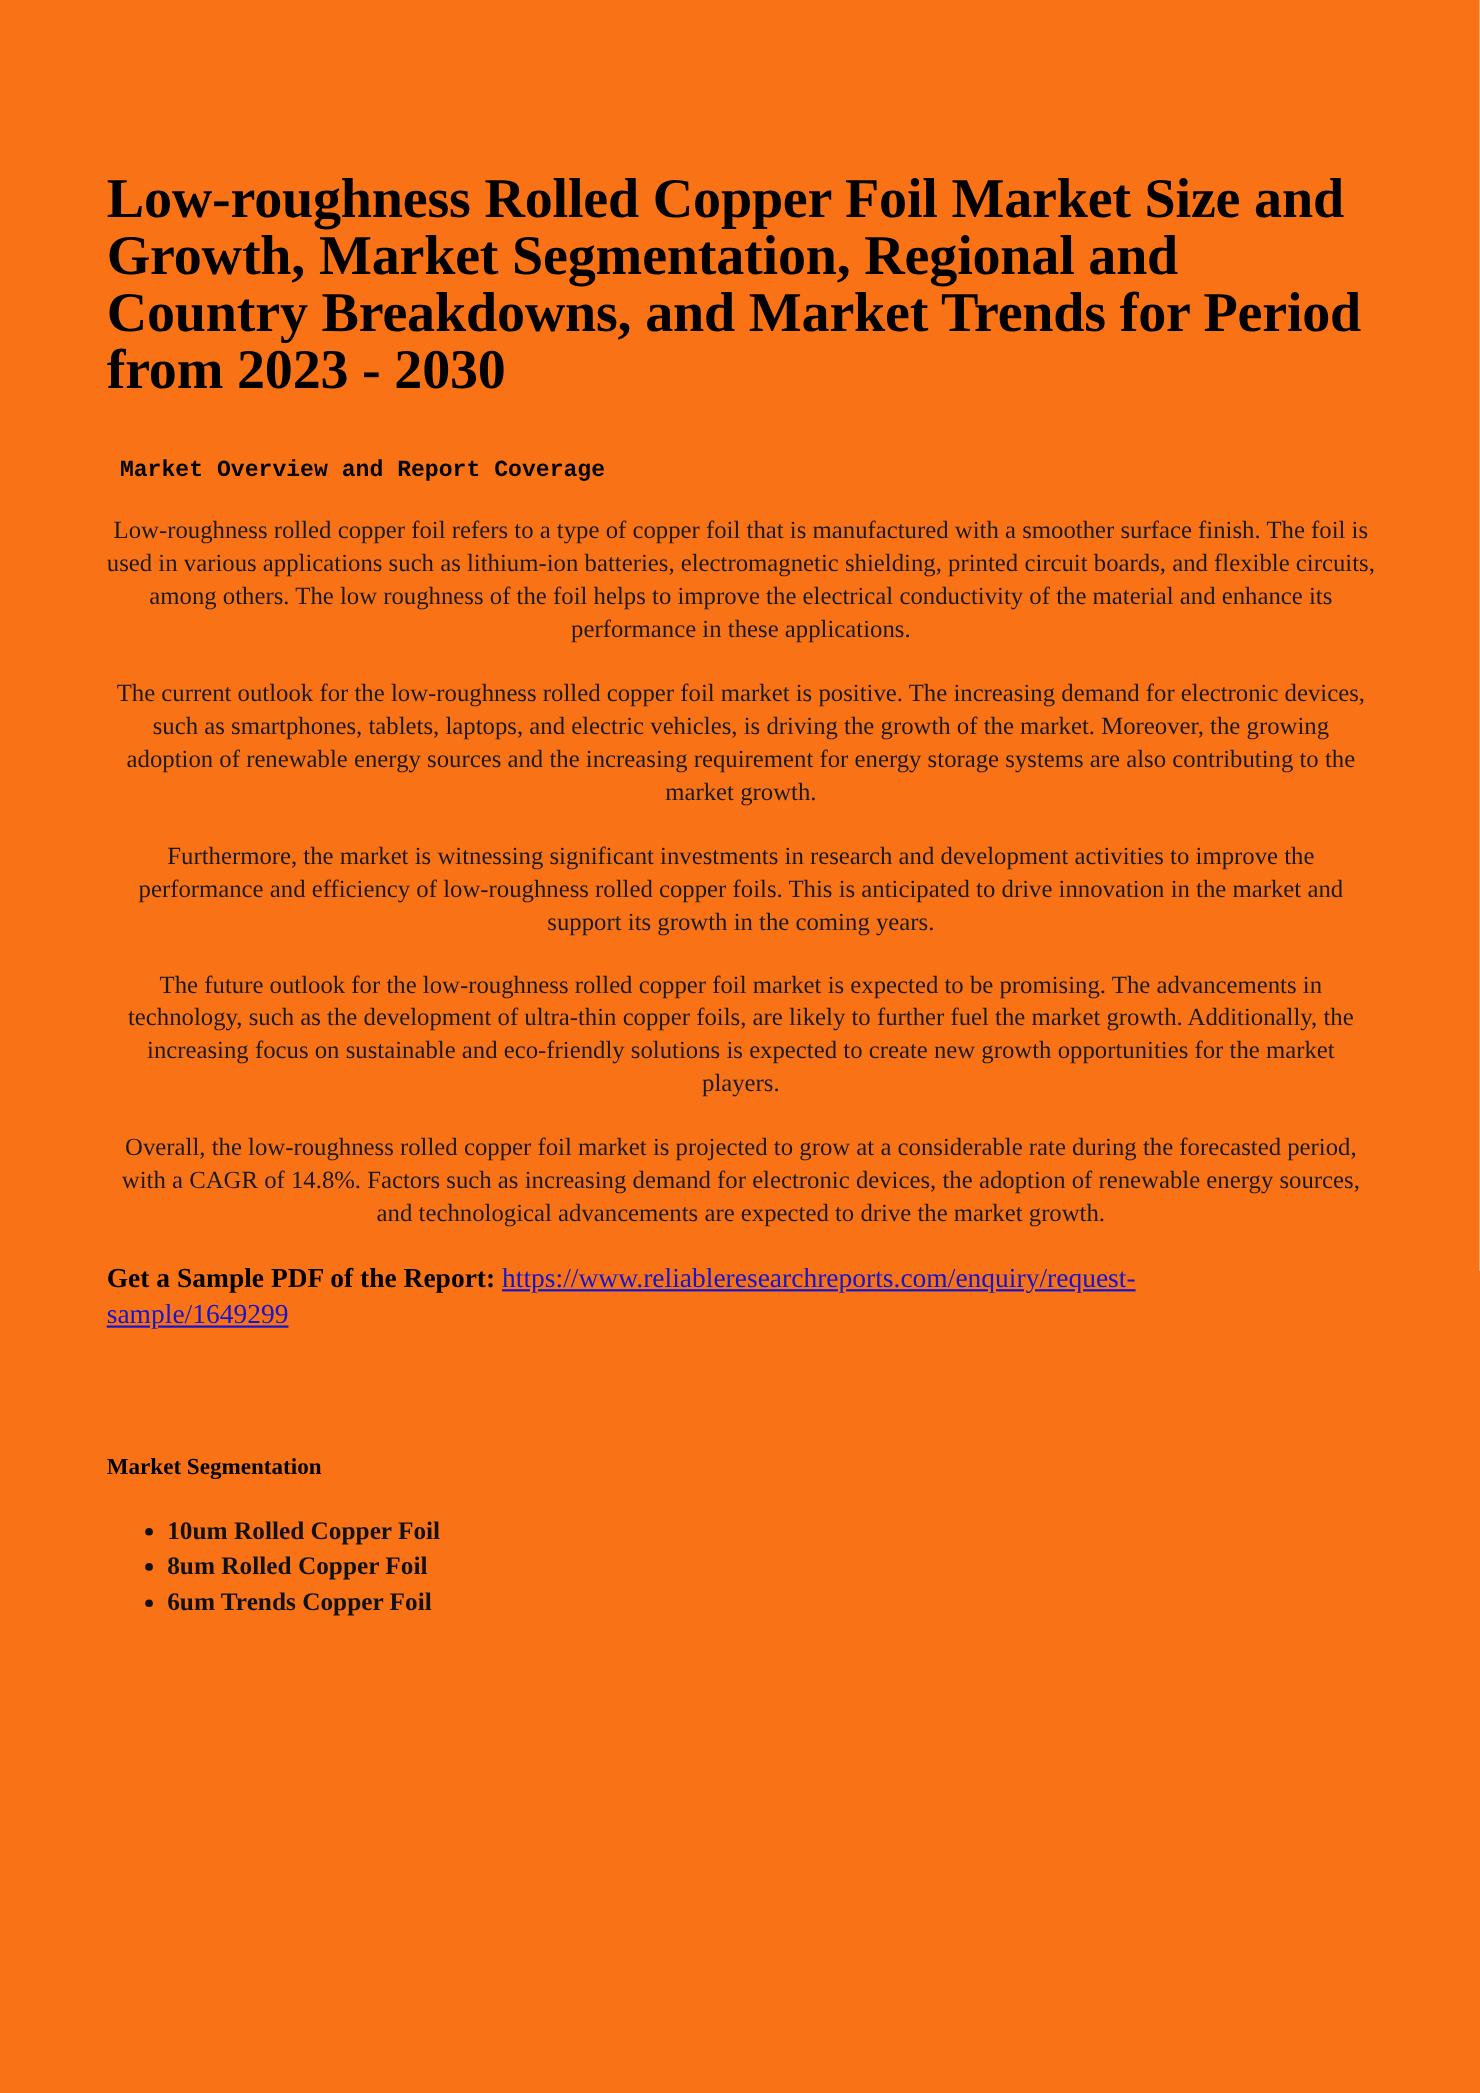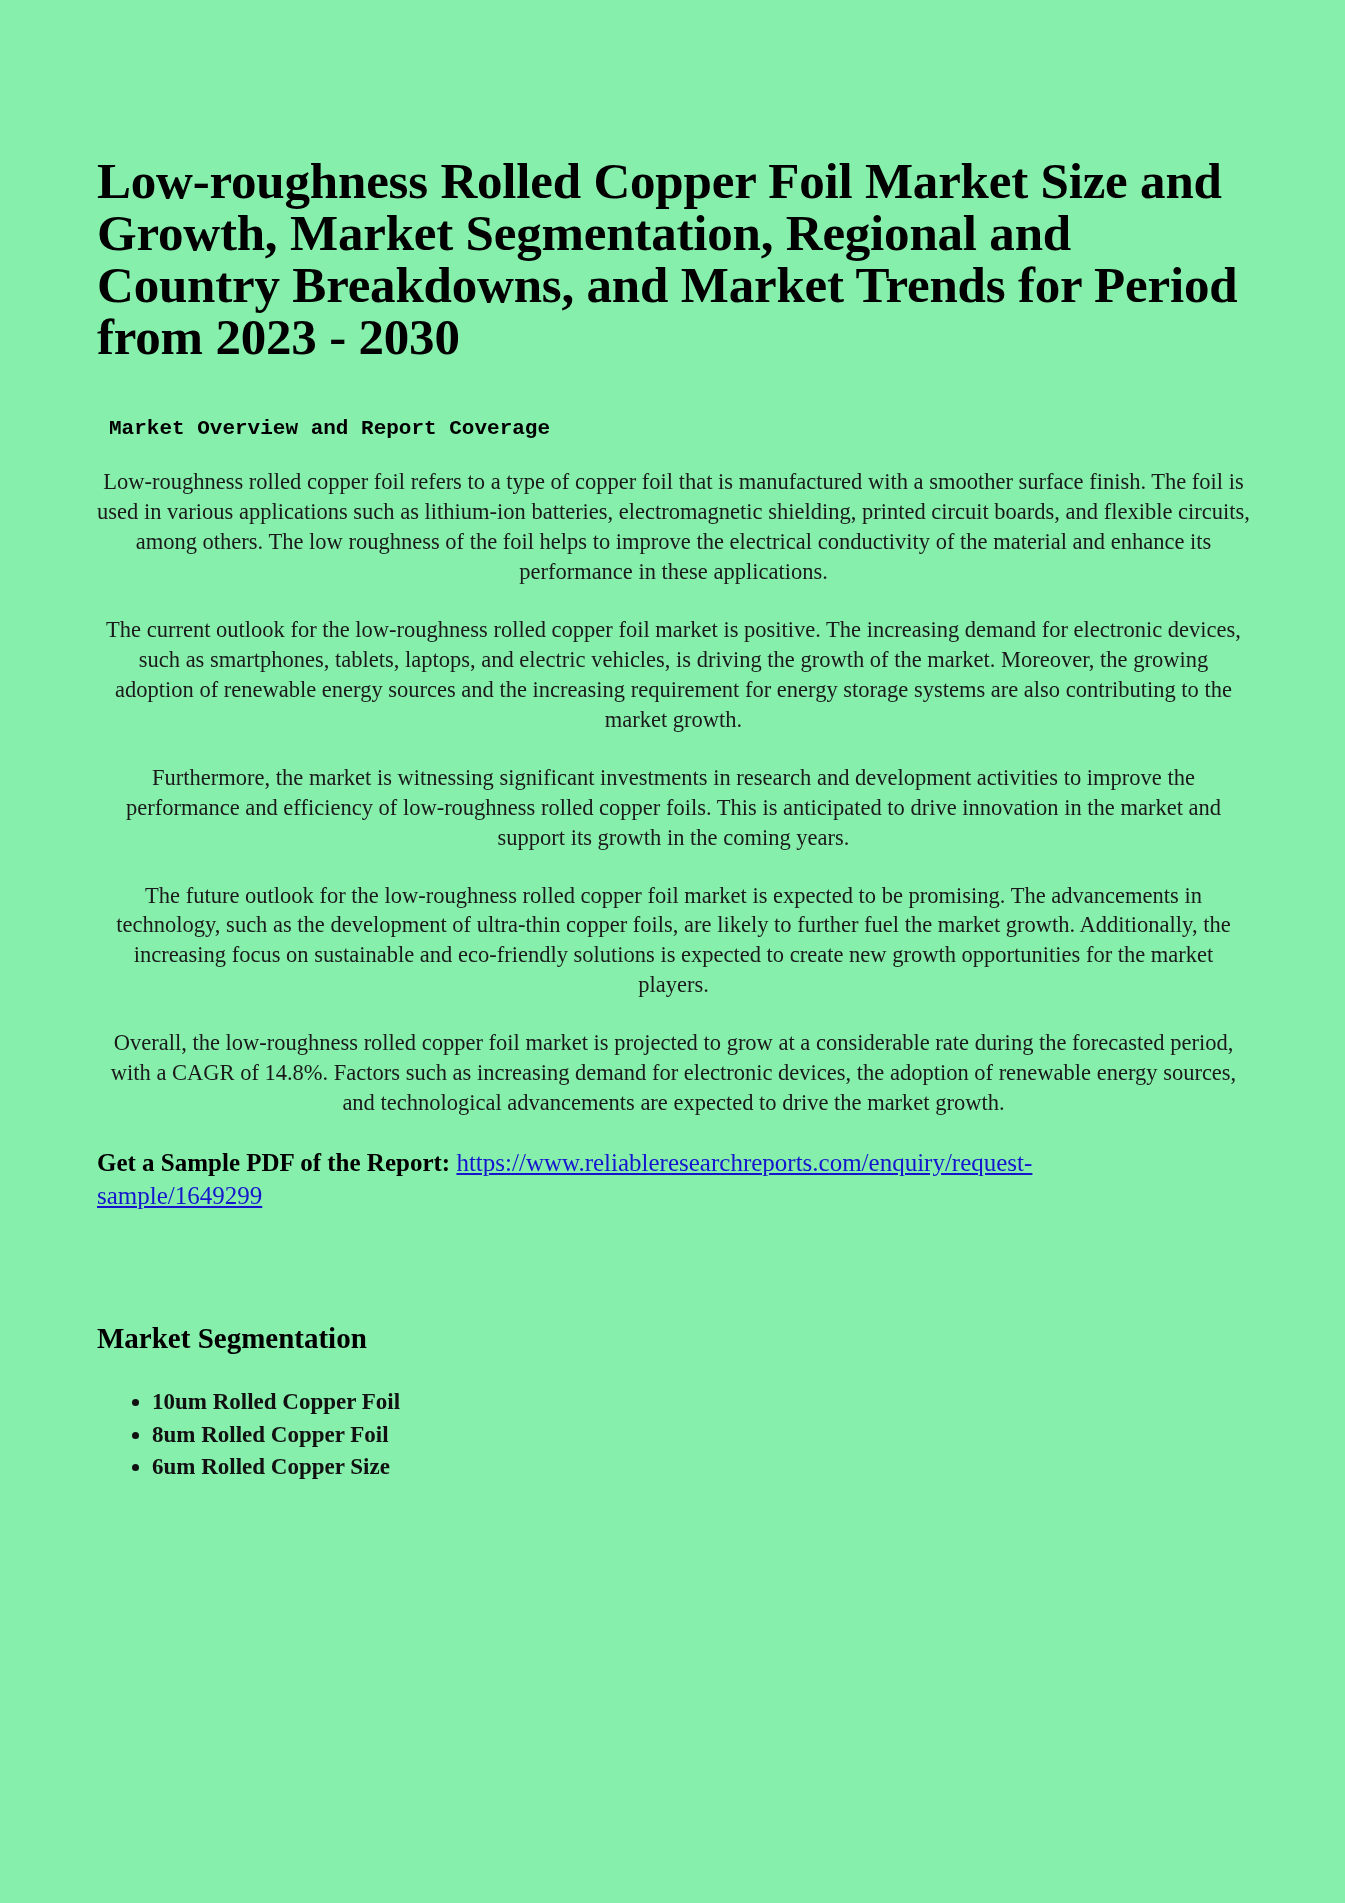--- a/index.html
+++ b/index.html
@@ -15,21 +15,21 @@
     font-family: "Liberation Serif", "DejaVu Serif", serif;
     color: #000000;
     -webkit-font-smoothing: antialiased;
   }
 
   .page {
     box-sizing: border-box;
     width: 1345px;
     min-height: 1903px;
     padding: 155px 95px 60px 97px;
-    background: #86efac;
+    background: #f97316;
   }
 
   .doc-title {
     font-family: "Liberation Serif", "DejaVu Serif", serif;
     font-weight: bold;
     font-size: 51px;
     line-height: 1.02;
     letter-spacing: -0.2px;
     margin: 0 0 52px 0;
     max-width: 1160px;
@@ -74,21 +74,21 @@
     word-break: break-word;
   }
 
   .spacer-gap {
     height: 80px;
   }
 
   .seg-heading {
     font-family: "Liberation Serif", "DejaVu Serif", serif;
     font-weight: bold;
-    font-size: 29px;
+    font-size: 21px;
     line-height: 1.3;
     margin: 0 0 28px 0;
   }
 
   .types-heading {
     font-family: "Liberation Serif", "DejaVu Serif", serif;
     font-weight: bold;
     font-size: 23.5px;
     line-height: 1.3;
     margin: 0 0 28px 0;
@@ -133,16 +133,16 @@
   </p>
 
   <div class="spacer-gap"></div>
 
   <h2 class="seg-heading">Market Segmentation</h2>
 
 
   <ul class="type-list">
     <li>10um Rolled Copper Foil</li>
     <li>8um Rolled Copper Foil</li>
-    <li>6um Rolled Copper Size</li>
+    <li>6um Trends Copper Foil</li>
   </ul>
 
 </div>
 
 </body></html>

